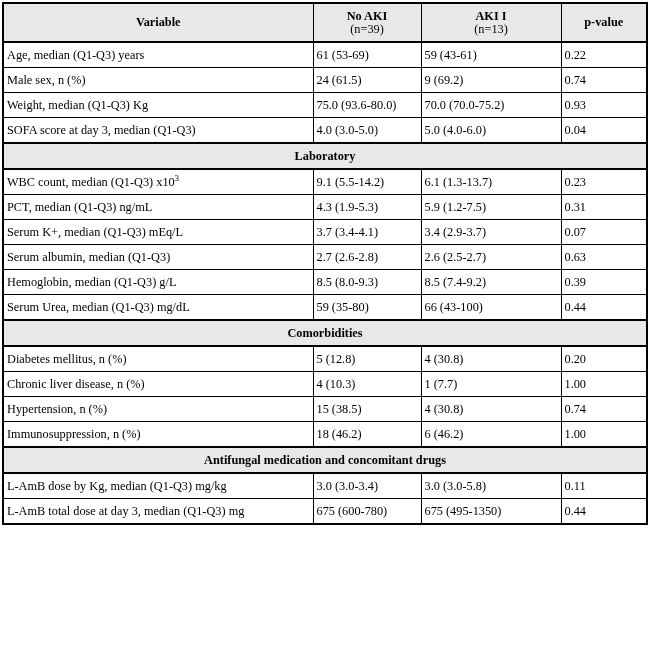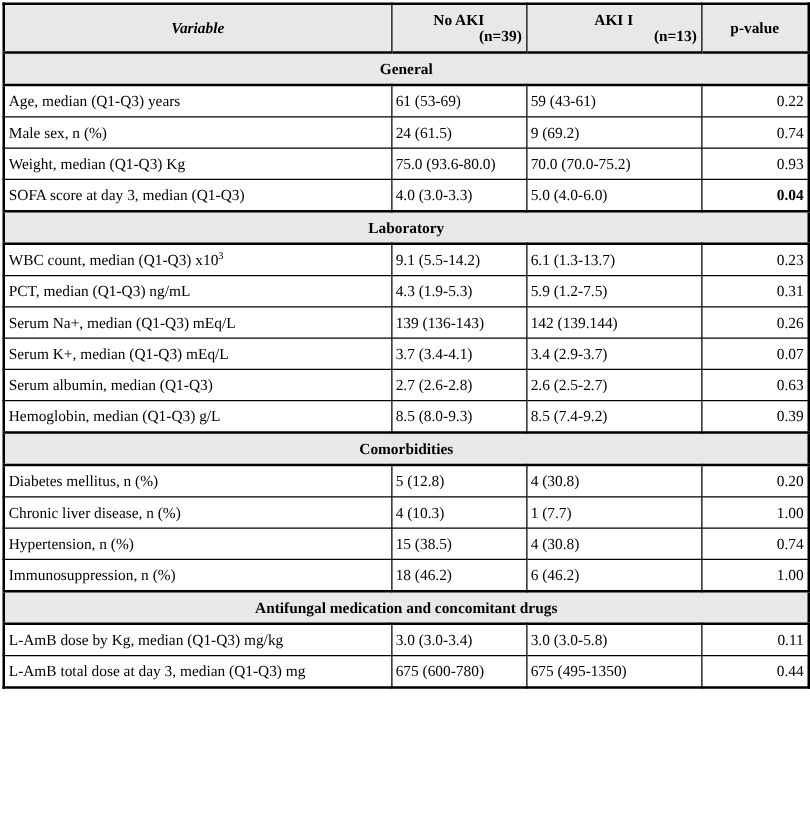--- a/index.html
+++ b/index.html
@@ -43,26 +43,24 @@
   tr.header-row th {
     background: #e8e8e8;
     font-weight: bold;
     text-align: center;
     height: 33px;
     border-bottom: 2px solid #000;
     padding: 2px 3px;
   }
   tr.header-row th.var-head {
     text-align: center;
-    font-style: italic;
   }
   .head-sub {
     display: block;
-    font-weight: bold;
-    text-align: right;
+    font-weight: normal;
   }
 
   
   tr.section-row td {
     background: #e8e8e8;
     font-weight: bold;
     text-align: center;
     height: 22px;
     padding: 1px 3px;
     border-top: 2px solid #000;
@@ -75,24 +73,24 @@
     padding: 1px 3px;
   }
   td.cell-variable {
     text-align: left;
     padding-left: 7px;
   }
   td.cell-value {
     text-align: left;
   }
   td.cell-pvalue {
-    text-align: right;
+    text-align: left;
   }
   td.cell-pvalue.is-bold {
-    font-weight: bold;
+    font-weight: normal;
   }
   sup {
     font-size: 0.68em;
     vertical-align: super;
     line-height: 0;
   }
 </style>
 </head>
 <body>
 
@@ -116,86 +114,83 @@
         <th>
           <span>AKI I</span>
           <span class="head-sub">(n=13)</span>
         </th>
         <th>
           <span>p-value</span>
         </th>
       </tr>
     </thead>
     <tbody id="table-body">
-        <tr class="section-row">
-          <td colspan="4">General</td>
-        </tr>
         <tr class="data-row">
           <td class="cell-variable">Age, median (Q1-Q3) years</td>
           <td class="cell-value">61 (53-69)</td>
           <td class="cell-value">59 (43-61)</td>
           <td class="cell-pvalue">0.22</td>
         </tr>
         <tr class="data-row">
           <td class="cell-variable">Male sex, n (%)</td>
           <td class="cell-value">24 (61.5)</td>
           <td class="cell-value">9 (69.2)</td>
           <td class="cell-pvalue">0.74</td>
         </tr>
         <tr class="data-row">
           <td class="cell-variable">Weight, median (Q1-Q3) Kg</td>
           <td class="cell-value">75.0 (93.6-80.0)</td>
           <td class="cell-value">70.0 (70.0-75.2)</td>
           <td class="cell-pvalue">0.93</td>
         </tr>
         <tr class="data-row">
           <td class="cell-variable">SOFA score at day 3, median (Q1-Q3)</td>
-          <td class="cell-value">4.0 (3.0-3.3)</td>
+          <td class="cell-value">4.0 (3.0-5.0)</td>
           <td class="cell-value">5.0 (4.0-6.0)</td>
           <td class="cell-pvalue is-bold">0.04</td>
         </tr>
         <tr class="section-row">
           <td colspan="4">Laboratory</td>
         </tr>
         <tr class="data-row">
           <td class="cell-variable"><span>WBC count, median (Q1-Q3) x10</span><sup>3</sup></td>
           <td class="cell-value">9.1 (5.5-14.2)</td>
           <td class="cell-value">6.1 (1.3-13.7)</td>
           <td class="cell-pvalue">0.23</td>
         </tr>
         <tr class="data-row">
           <td class="cell-variable">PCT, median (Q1-Q3) ng/mL</td>
           <td class="cell-value">4.3 (1.9-5.3)</td>
           <td class="cell-value">5.9 (1.2-7.5)</td>
           <td class="cell-pvalue">0.31</td>
         </tr>
         <tr class="data-row">
-          <td class="cell-variable">Serum Na+, median (Q1-Q3) mEq/L</td>
-          <td class="cell-value">139 (136-143)</td>
-          <td class="cell-value">142 (139.144)</td>
-          <td class="cell-pvalue">0.26</td>
-        </tr>
-        <tr class="data-row">
           <td class="cell-variable">Serum K+, median (Q1-Q3) mEq/L</td>
           <td class="cell-value">3.7 (3.4-4.1)</td>
           <td class="cell-value">3.4 (2.9-3.7)</td>
           <td class="cell-pvalue">0.07</td>
         </tr>
         <tr class="data-row">
           <td class="cell-variable">Serum albumin, median (Q1-Q3)</td>
           <td class="cell-value">2.7 (2.6-2.8)</td>
           <td class="cell-value">2.6 (2.5-2.7)</td>
           <td class="cell-pvalue">0.63</td>
         </tr>
         <tr class="data-row">
           <td class="cell-variable">Hemoglobin, median (Q1-Q3) g/L</td>
           <td class="cell-value">8.5 (8.0-9.3)</td>
           <td class="cell-value">8.5 (7.4-9.2)</td>
           <td class="cell-pvalue">0.39</td>
         </tr>
+        <tr class="data-row">
+          <td class="cell-variable">Serum Urea, median (Q1-Q3) mg/dL</td>
+          <td class="cell-value">59 (35-80)</td>
+          <td class="cell-value">66 (43-100)</td>
+          <td class="cell-pvalue">0.44</td>
+        </tr>
         <tr class="section-row">
           <td colspan="4">Comorbidities</td>
         </tr>
         <tr class="data-row">
           <td class="cell-variable">Diabetes mellitus, n (%)</td>
           <td class="cell-value">5 (12.8)</td>
           <td class="cell-value">4 (30.8)</td>
           <td class="cell-pvalue">0.20</td>
         </tr>
         <tr class="data-row">

